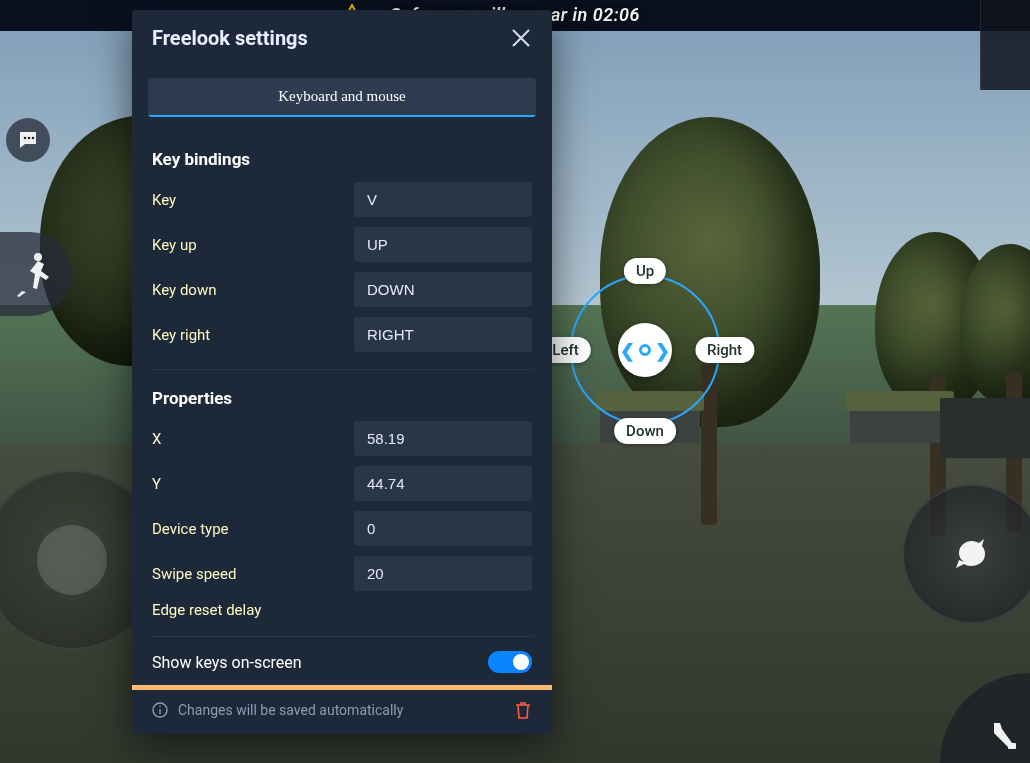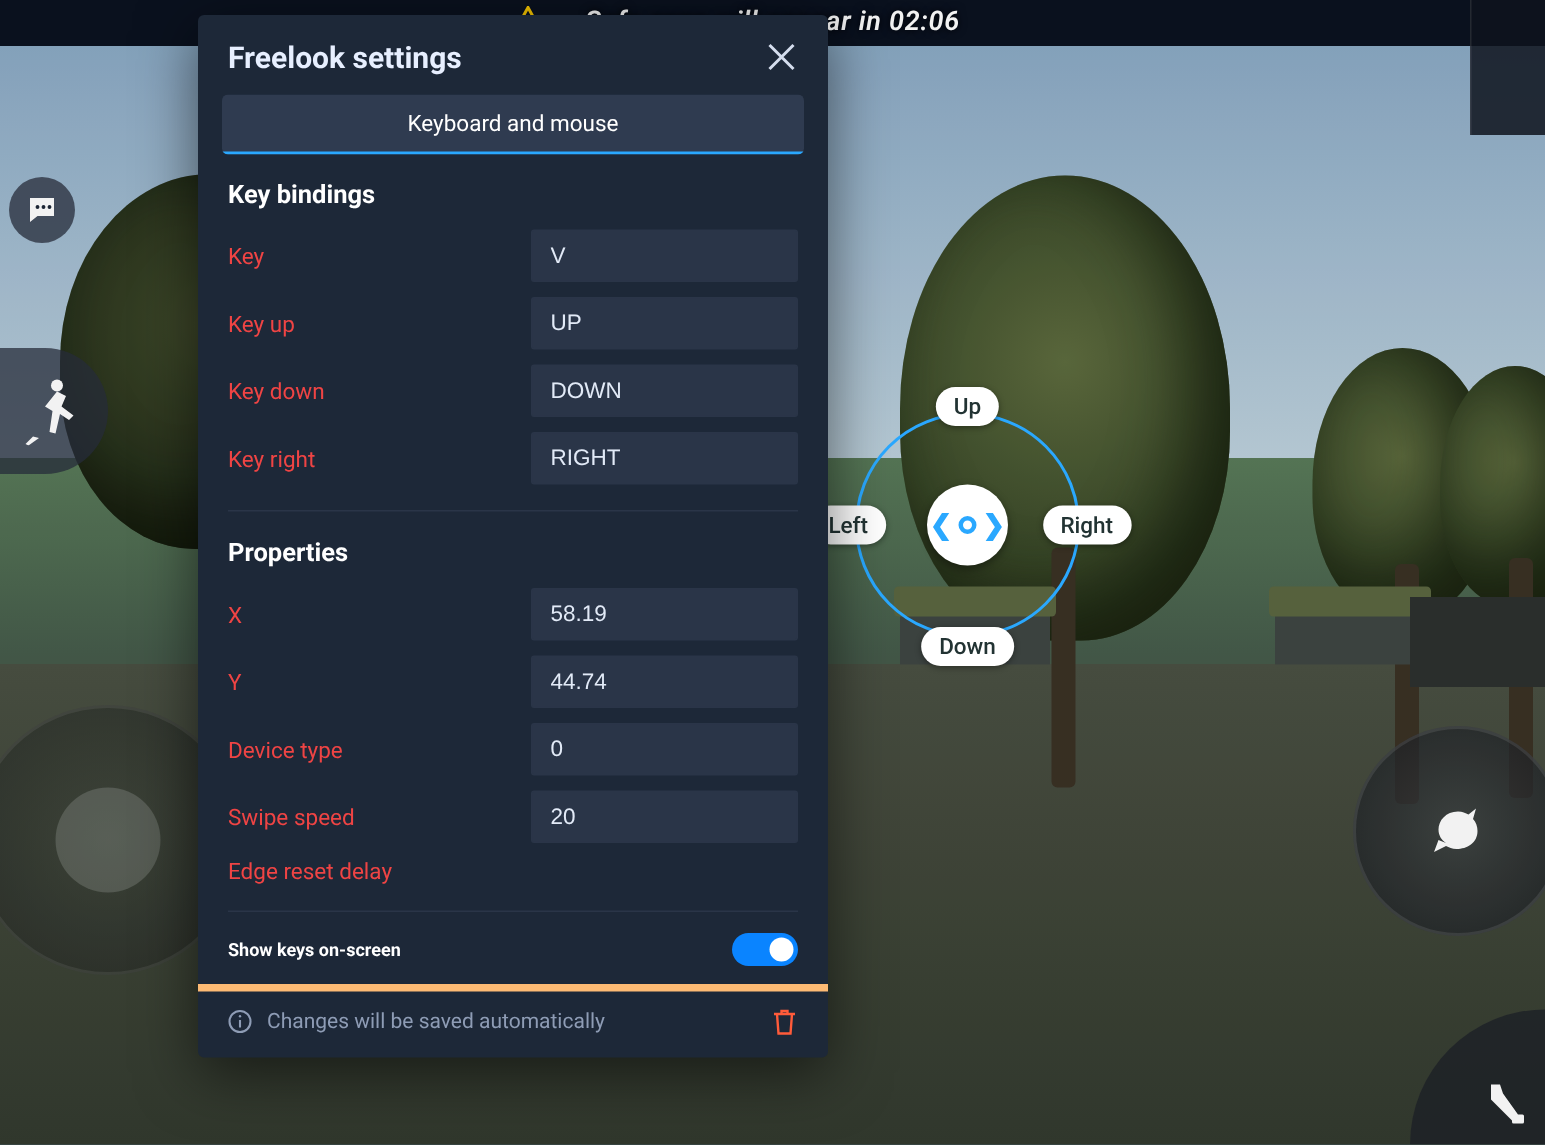--- a/index.html
+++ b/index.html
@@ -122,39 +122,39 @@
       font-size:15px;
     }
     .panel-header{
       display:flex; align-items:center; justify-content:space-between;
       padding:16px 20px 12px;
     }
     .panel-header h1{ font-size:20px; font-weight:700; }
     .close-x{ width:22px; height:22px; cursor:pointer; color:#d5deee; }
 
     .tabs{
-      display:flex; margin:1px 16px; background:#1d4ed8; border-radius:4px; overflow:hidden;
+      display:flex; margin:16px 16px; background:#1d4ed8; border-radius:4px; overflow:hidden;font-family:Liberation Serif, serif;
     }
     .tab{ flex:1; text-align:center; padding:10px 4px; color:#c2cde0; cursor:pointer; border-bottom:2px solid transparent;}
     .tab.active{ color:#fff; border-bottom:2px solid #2aa8ff; background:#2f3b50;}
 
     .section-title{ font-size:17px; font-weight:700; color:#fff; padding:16px 20px 8px; }
 
     .row{ display:flex; align-items:center; padding:5px 20px; gap:16px; }
-    .row label{ flex:1; color:#ef4444; }
+    .row label{ flex:1; color:#fef9c3; }
     .row input{
       width:178px; padding:8px 12px; color:#e2eaf7; font-size:15px;
       background:#2a3548; border:1px solid #2a3548; border-radius:2px; outline:none;
     }
     .row input.highlight{ border-color:#2aa8ff; }
 
     .divider{ height:1px; background:#2a3548; margin:12px 20px 2px; }
 
     .toggle-row{ display:flex; align-items:center; justify-content:space-between; padding:12px 20px; }
-    .toggle-row span{ font-weight:700; color:#fff; font-size:12px;}
+    .toggle-row span{ font-weight:400; color:#fff; font-size:16px;}
     .switch{ position:relative; width:44px; height:22px; background:#0a84ff; border-radius:11px; cursor:pointer;}
     .switch::after{ content:""; position:absolute; right:3px; top:3px; width:16px; height:16px; background:#fff; border-radius:50%;}
 
     .footer{
       display:flex; align-items:center; gap:10px; padding:10px 20px 14px;
       border-top:5px solid #fdba74; color:#8e9cb5; font-size:14px;
     }
     .footer .info-icon{ width:16px; height:16px; flex:none;}
     .footer .spacer{flex:1;}
     .trash{ width:18px; height:20px; color:#ff5b3a; cursor:pointer;}

